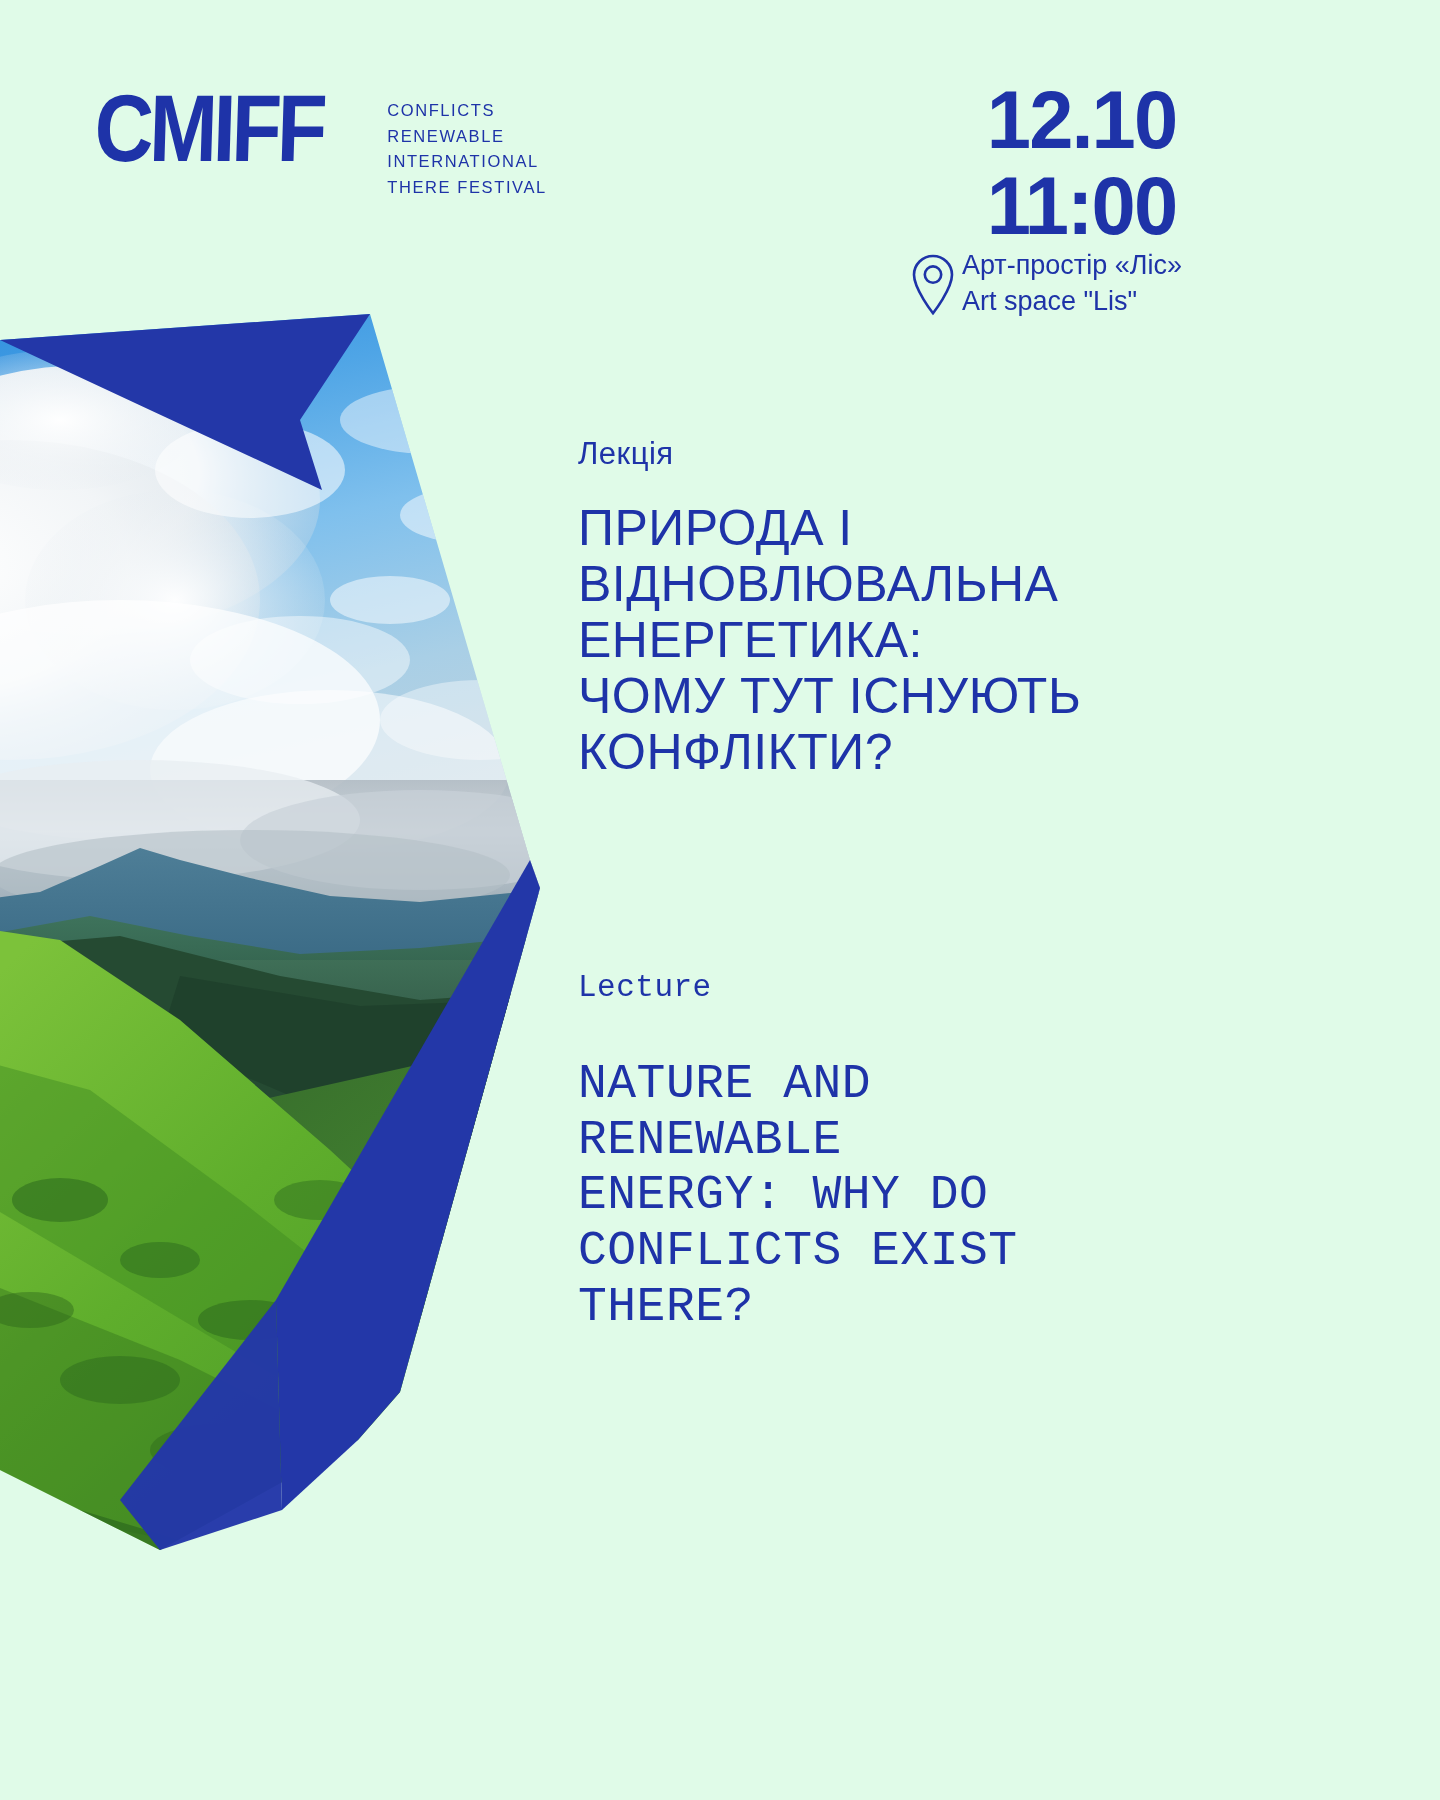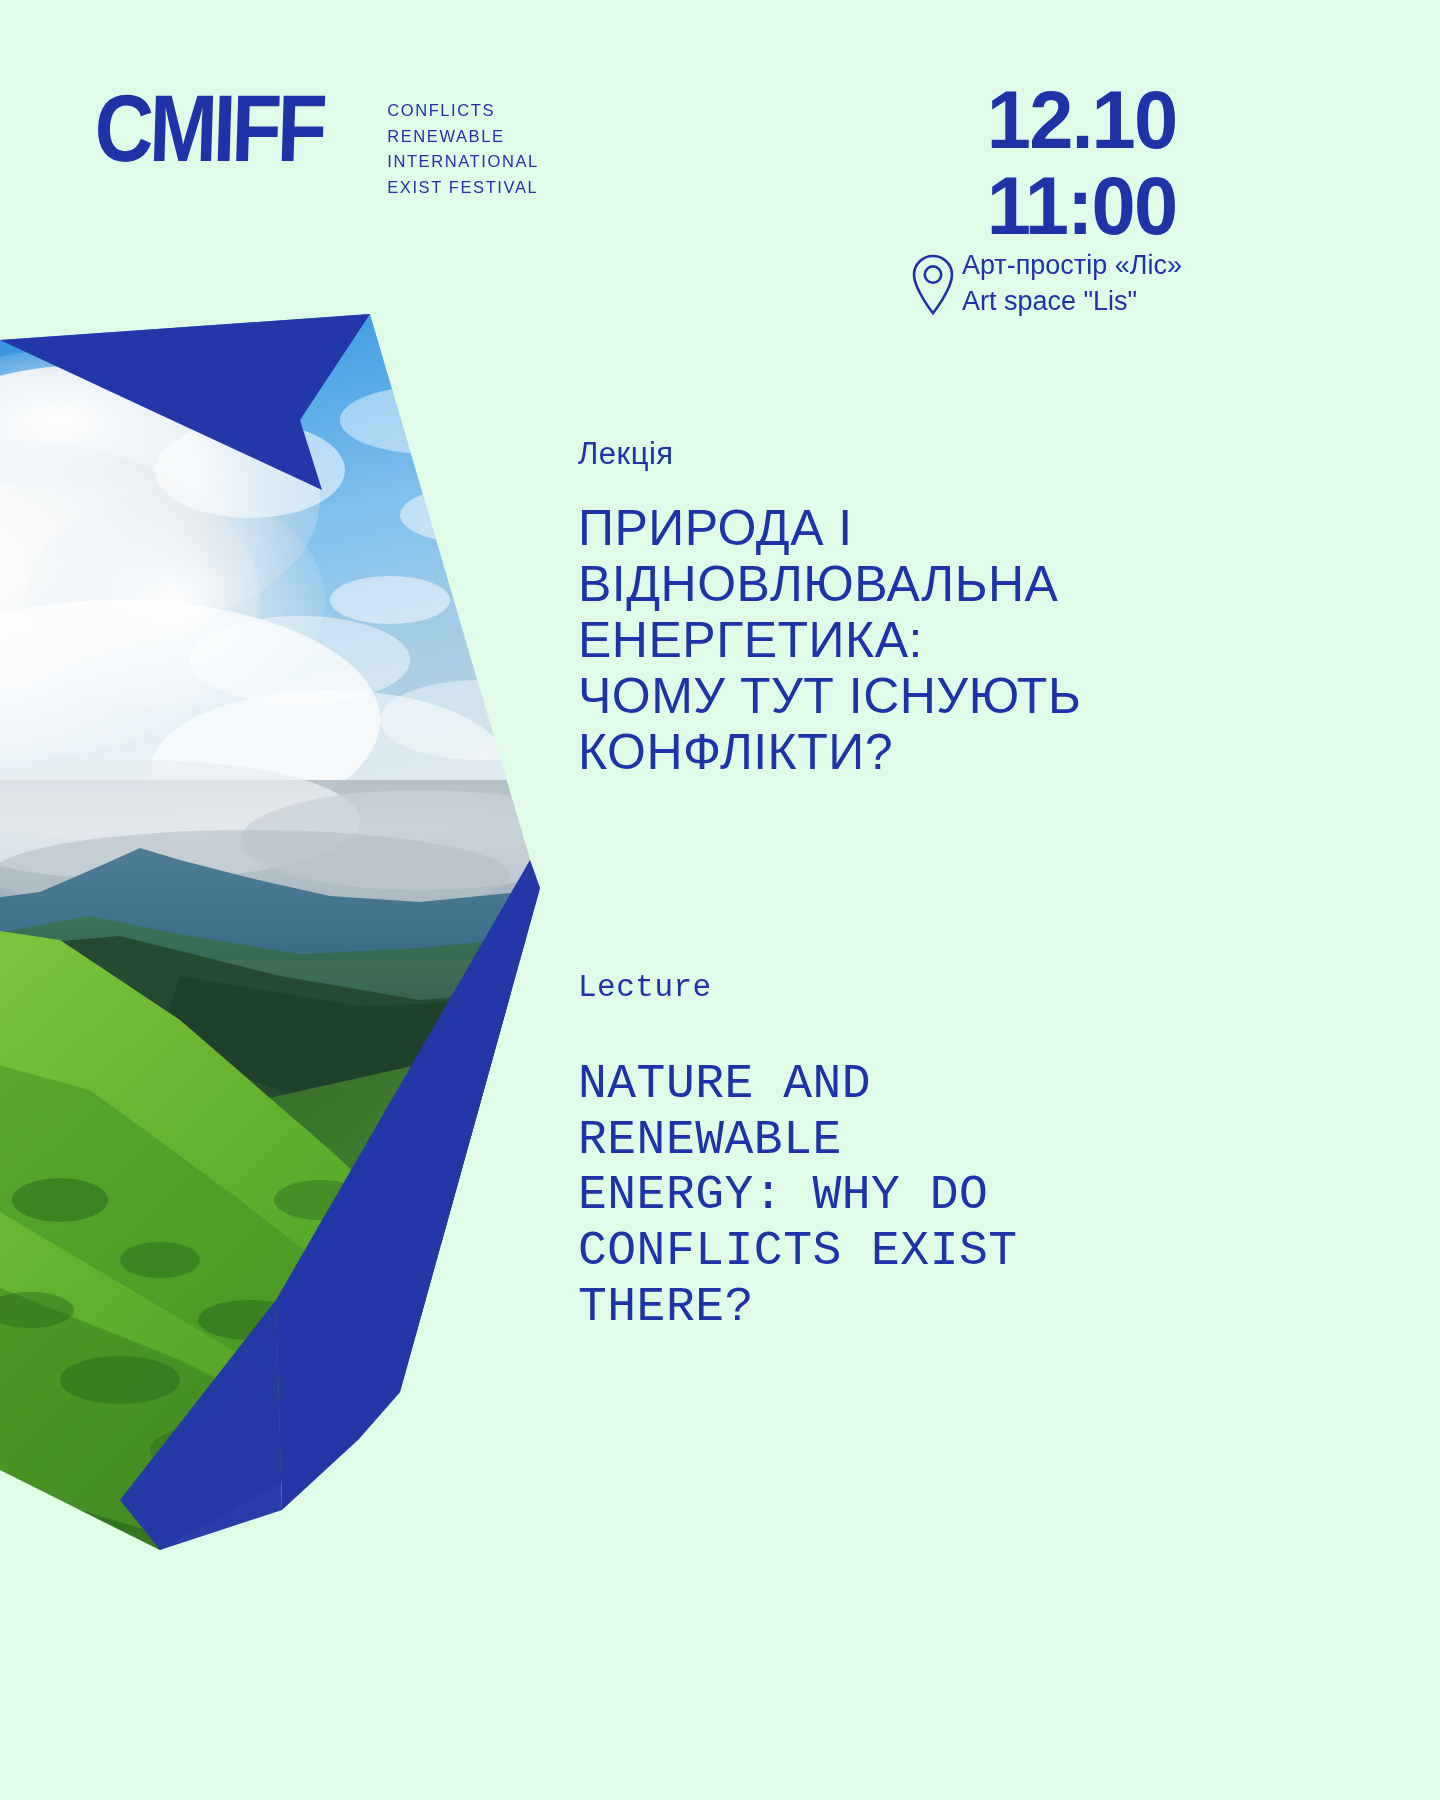--- a/index.html
+++ b/index.html
@@ -77,21 +77,21 @@
 <body>
 
 <div class="poster">
 
   <div class="logo-block">
     <div class="logo-mark">CMIFF</div>
     <div class="logo-tag">
       <div>CONFLICTS</div>
       <div>RENEWABLE</div>
       <div>INTERNATIONAL</div>
-      <div>EXIST FESTIVAL</div>
+      <div>THERE FESTIVAL</div>
     </div>
   </div>
 
   <div class="datetime">
     <div class="date-line">12.10</div>
     <div class="time-line">11:00</div>
   </div>
 
   <div class="location">
     <span class="pin-icon">

